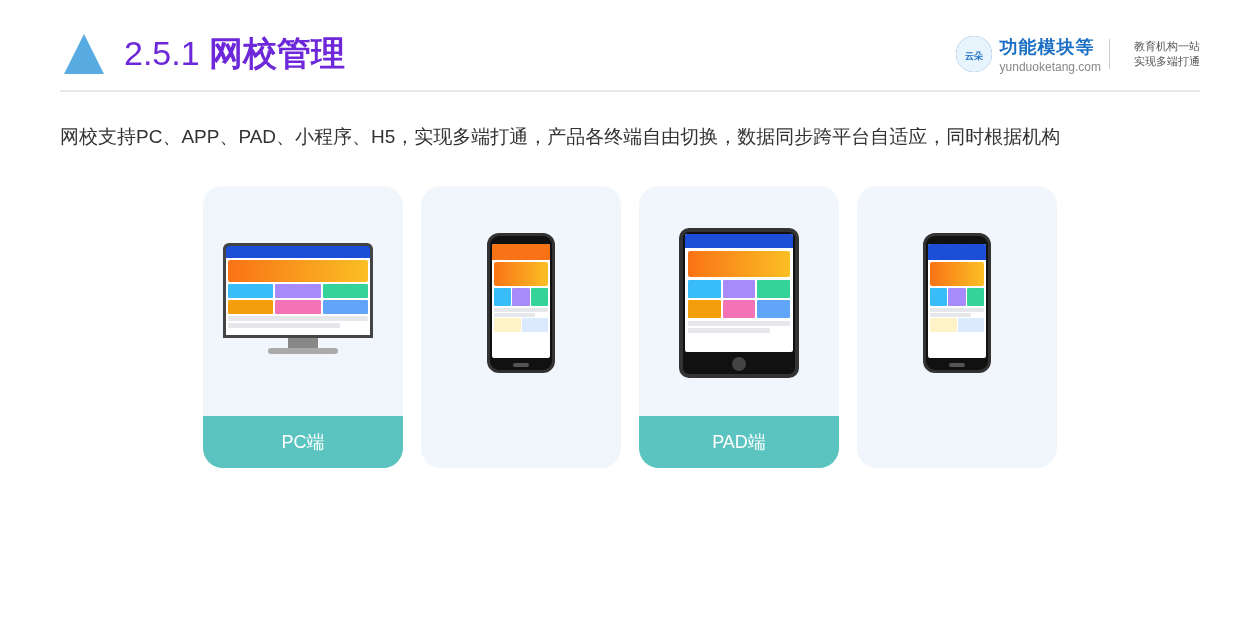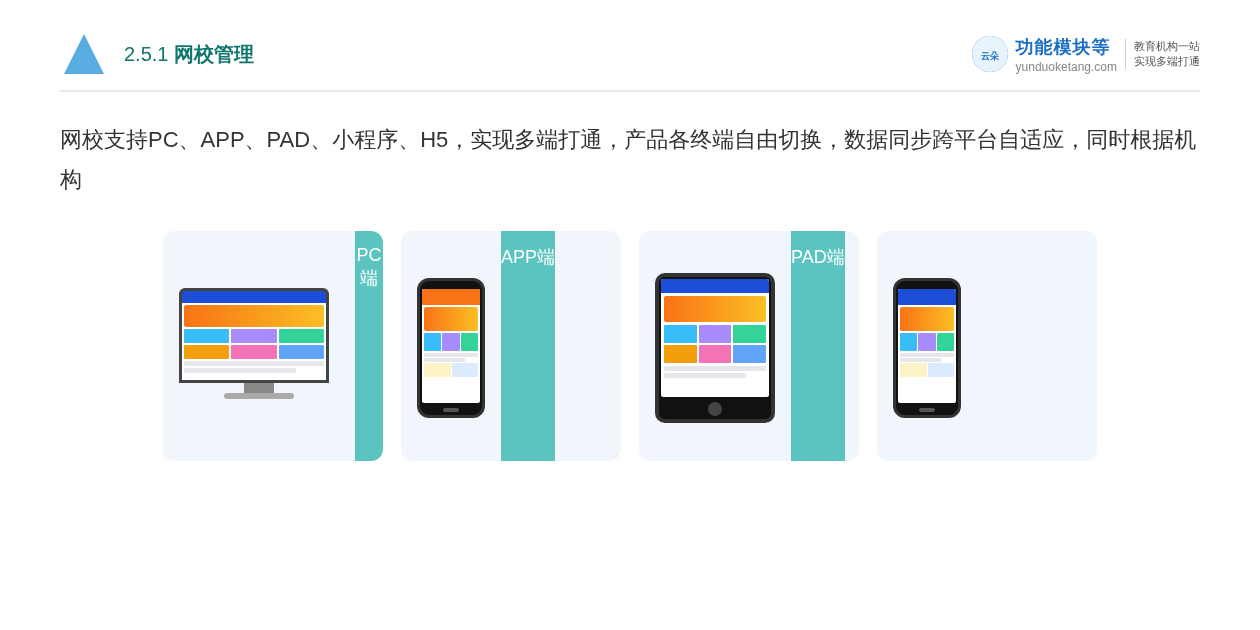--- a/index.html
+++ b/index.html
@@ -34,22 +34,22 @@
       align-items: center;
       gap: 16px;
     }
 
     .logo-icon {
       width: 48px;
       height: 48px;
     }
 
     .page-title {
-      font-size: 20px;
-      color: #0f766e;
+      font-size: 34px;
+      color: #6d28d9;
       font-weight: 400;
       text-align: center;
     }
 
     .page-title strong {
       font-weight: 700;
     }
 
     .brand-logo {
       display: flex;
@@ -85,46 +85,46 @@
 
     .brand-url {
       font-size: 12px;
       color: #888;
     }
 
     .brand-slogan {
       font-size: 11px;
       color: #555;
       border-left: 1px solid #ccc;
-      padding-left: 8px;
+      padding-left: 24px;
       line-height: 1.4;
     }
 
     
     .description {
-      font-size: 22px;
+      font-size: 19px;
       color: #333;
       line-height: 1.8;
       margin-bottom: 32px;
     }
 
     
     .cards-container {
       display: flex;
       gap: 18px;
       justify-content: center;
     }
 
     .card {
       background: #f0f6fb;
-      border-radius: 12px;
-      width: 220px;
-      overflow: hidden;
-      display: flex;
-      flex-direction: row;
+      border-radius: 20px;
+      width: 200px;
+      overflow: hidden;
+      display: flex;
+      flex-direction: column;
     }
 
     .card-image-area {
       background: #f0f6fb;
       padding: 20px 16px 16px 16px;
       display: flex;
       align-items: center;
       justify-content: center;
       height: 230px;
     }
@@ -310,21 +310,20 @@
               <div style="height:4px;background:#e5e7eb;border-radius:1px;width:75%;margin-bottom:1px;"></div>
               <div style="display:grid;grid-template-columns:1fr 1fr;gap:1px;">
                 <div style="height:14px;background:#fef3c7;border-radius:1px;"></div>
                 <div style="height:14px;background:#dbeafe;border-radius:1px;"></div>
               </div>
             </div>
           </div>
           <div class="phone-home"></div>
         </div>
       </div>
-      <div class="card-label">APP端</div>
     </div>
 
     <div class="card">
       <div class="card-image-area">
         <div class="device-tablet">
           <div style="flex:1;margin:2px;border-radius:2px;overflow:hidden;position:relative;background:#fff;">
             <div style="height:14px;background:#1d4ed8;"></div>
             <div style="padding:3px;">
               <div style="height:26px;background:linear-gradient(90deg,#f97316,#fbbf24);border-radius:2px;margin-bottom:3px;"></div>
               <div style="display:grid;grid-template-columns:1fr 1fr 1fr;gap:2px;margin-bottom:3px;">

